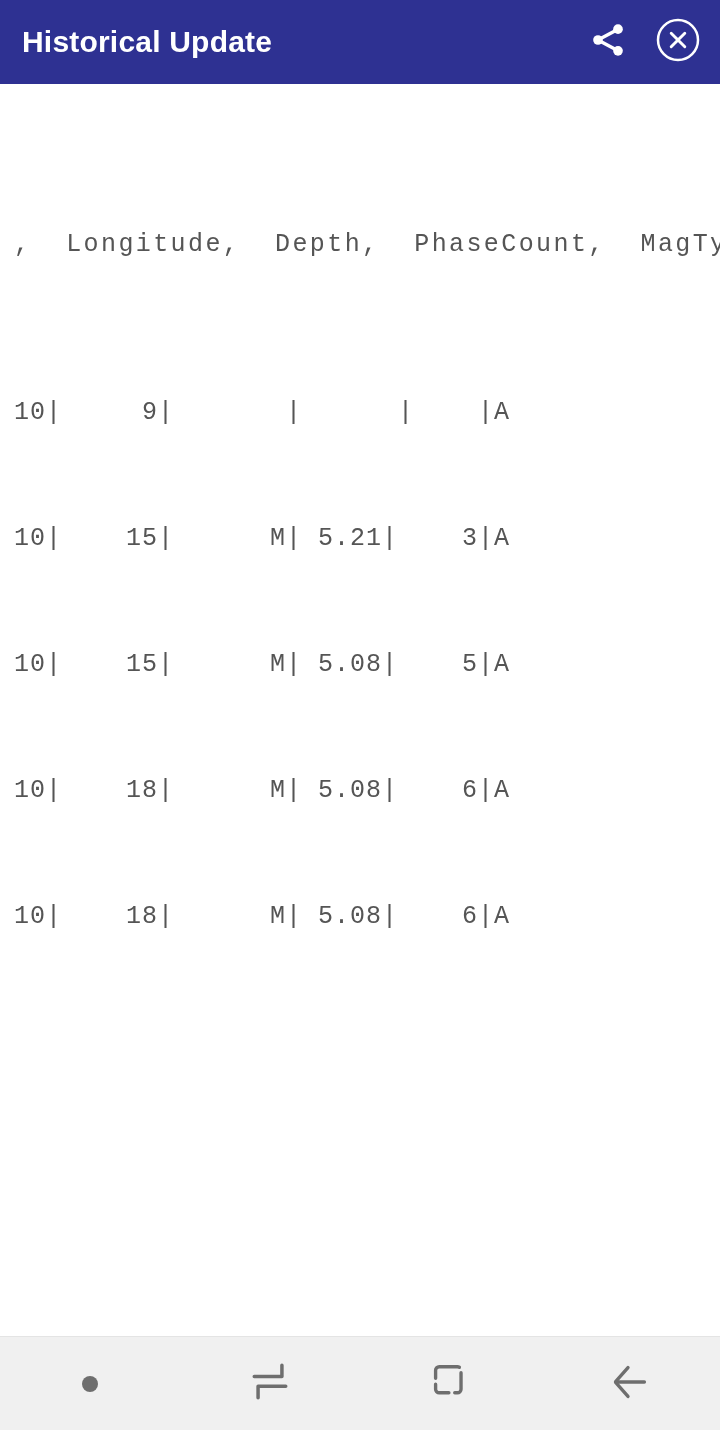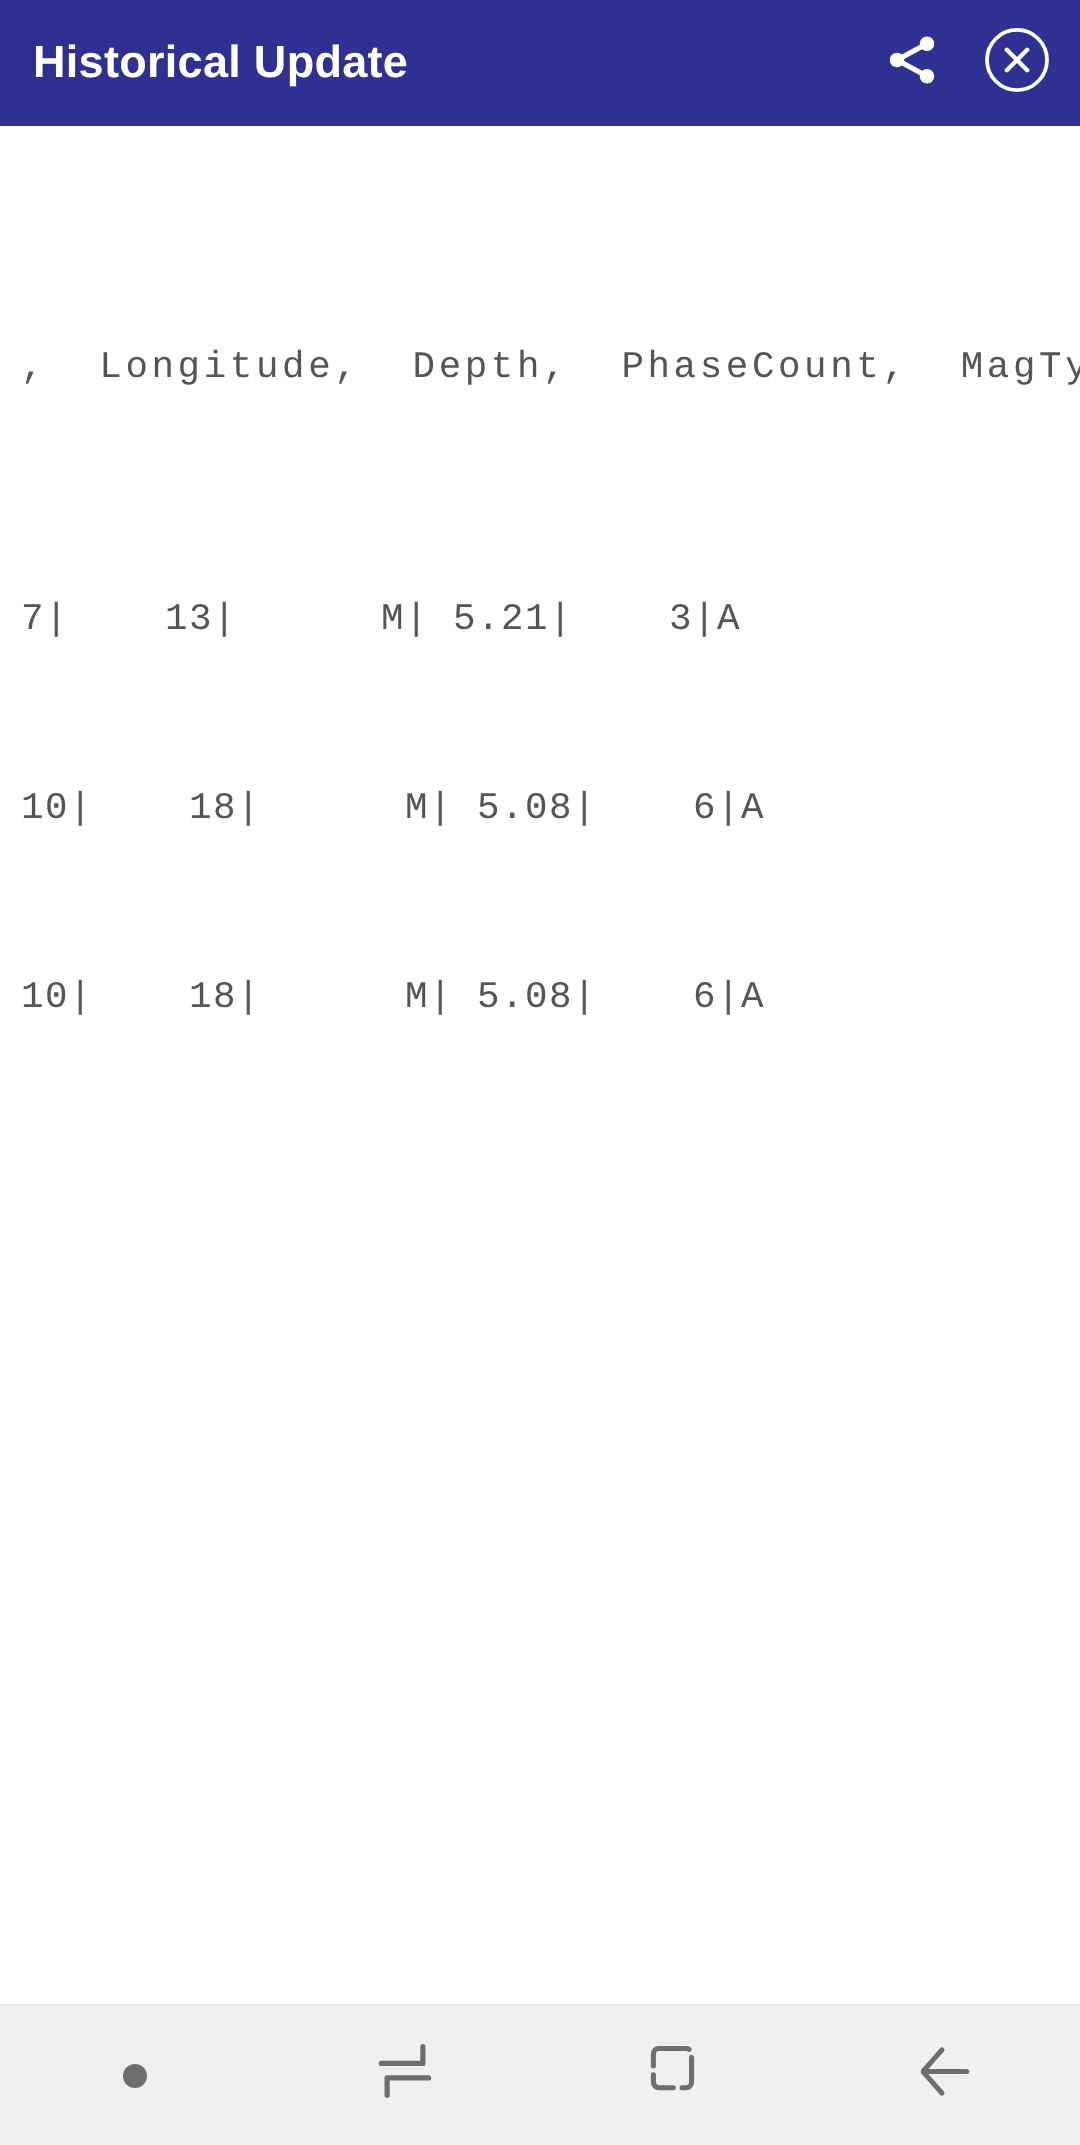--- a/index.html
+++ b/index.html
@@ -142,21 +142,23 @@
       </div>
 
     </div>
   </div>
 
   <div class="content">
     <div class="data-table">
 
       <div class="data-row header-row">,  Longitude,  Depth,  PhaseCount,  MagType,</div>
 
-      <div class="data-row">7|    13|      M| 5.21|    3|A</div>
+      <div class="data-row">10|     9|       |      |    |A</div>
+      <div class="data-row">10|    15|      M| 5.21|    3|A</div>
+      <div class="data-row">10|    15|      M| 5.08|    5|A</div>
       <div class="data-row">10|    18|      M| 5.08|    6|A</div>
       <div class="data-row">10|    18|      M| 5.08|    6|A</div>
       
       
       
       
       
       
       
       

